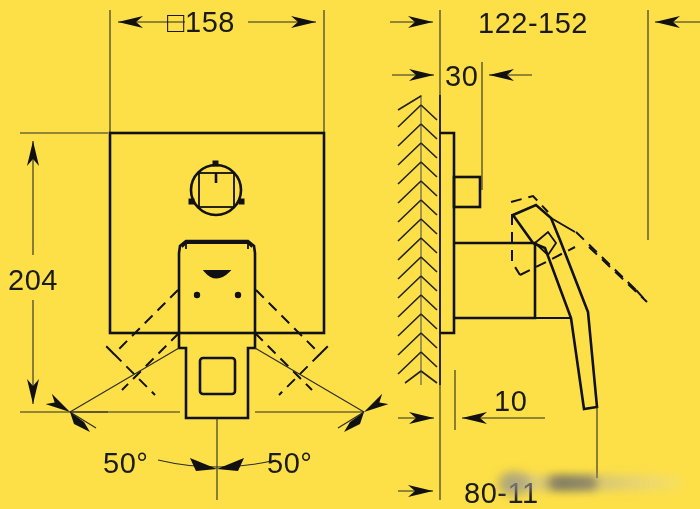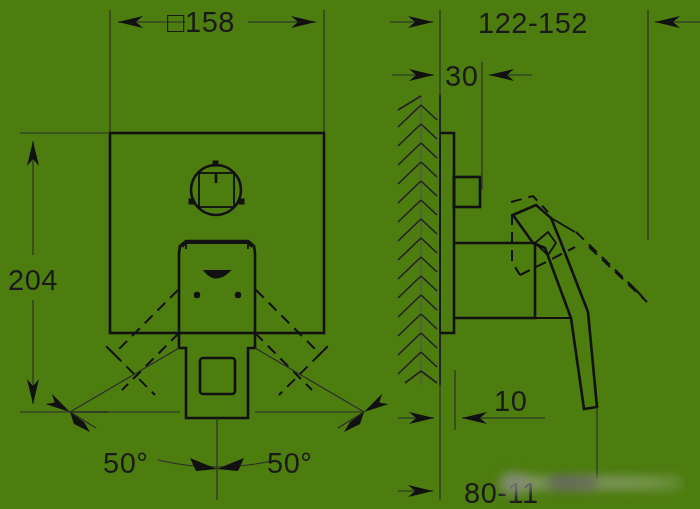--- a/index.html
+++ b/index.html
@@ -7,21 +7,21 @@
     padding: 0;
     background: #ffffff;
   }
   body {
     font-family: "Liberation Sans", sans-serif;
   }
   #drawing-root {
     position: relative;
     width: 700px;
     height: 509px;
-    background: #4d7c0f;
+    background: #fde047;
     overflow: hidden;
   }
   svg#tech-drawing {
     display: block;
     width: 700px;
     height: 509px;
   }
   .dim-text {
     font-family: "Liberation Sans", sans-serif;
     font-size: 29px;

